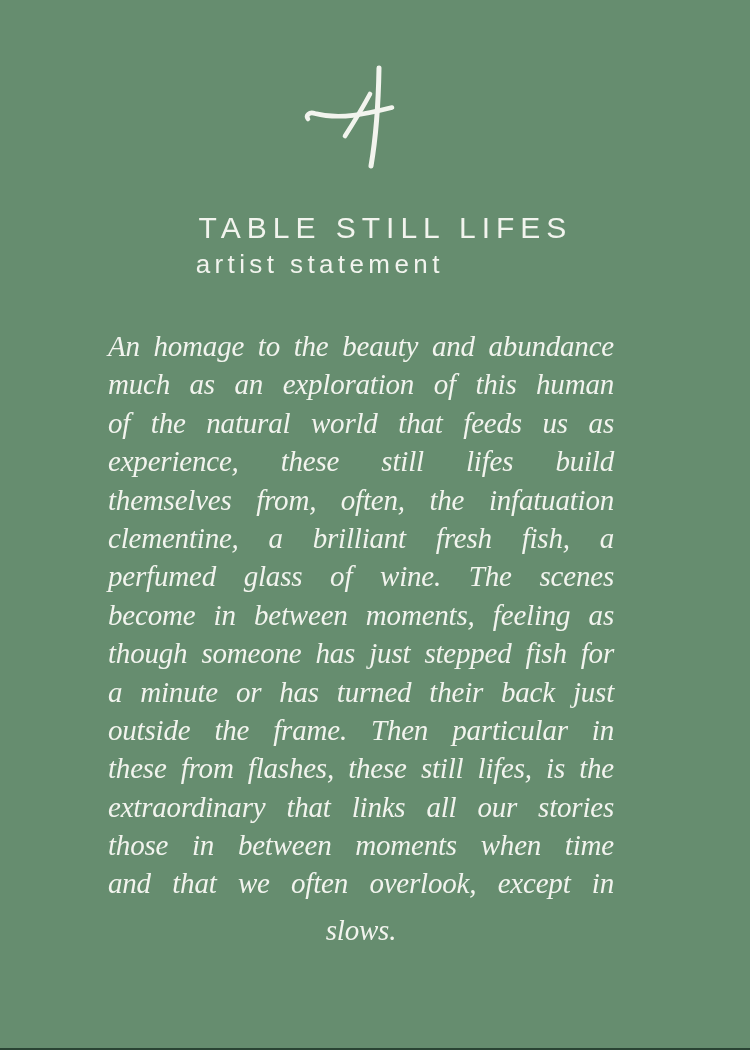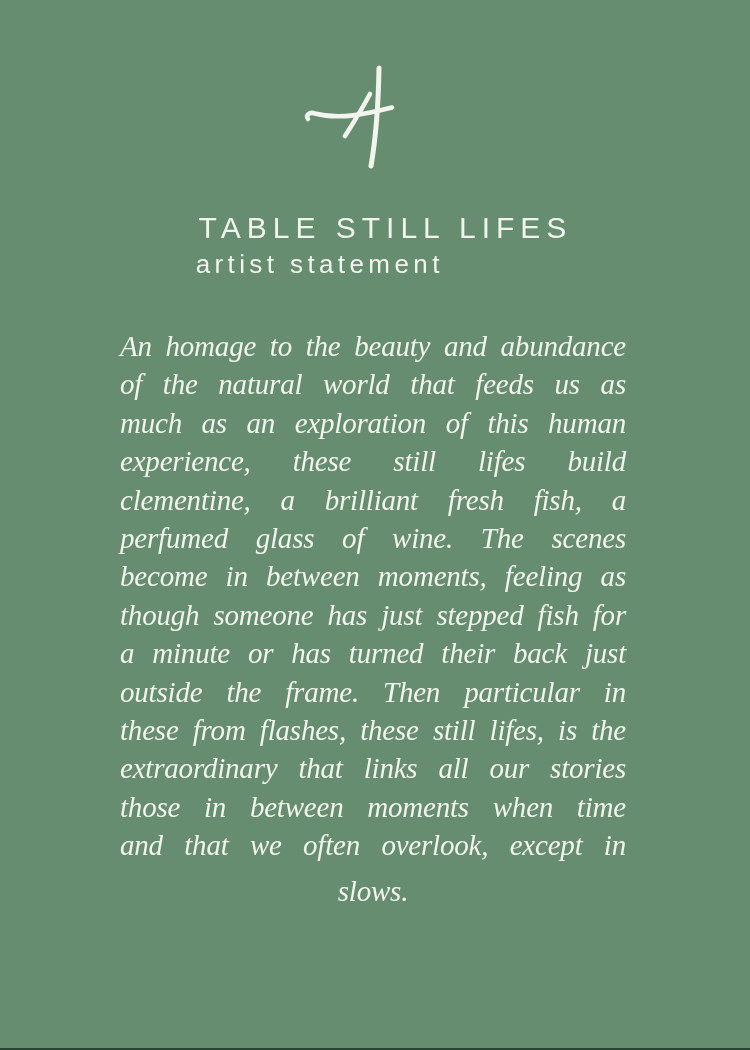--- a/index.html
+++ b/index.html
@@ -54,21 +54,21 @@
     font-weight: 300;
     font-size: 26px;
     line-height: 34px;
     letter-spacing: 4.4px;
     padding-left: 4.4px;
     white-space: nowrap;
   }
   .statement {
     position: absolute;
     top: 327px;
-    left: 120px;
+    left: 108px;
     width: 506px;
     font-family: "Liberation Serif", serif;
     font-style: italic;
     font-size: 29px;
     letter-spacing: -0.2px;
     line-height: 38.4px;
     color: var(--ink);
   }
   .statement .line {
     text-align: justify;
@@ -105,23 +105,24 @@
       <path d="M 82 38 C 75 51 66 66 57 80" stroke="currentColor" stroke-width="4.6" stroke-linecap="round"></path>
     </svg>
   </div>
 
   <h1 class="title">TABLE STILL LIFES</h1>
 
   <h2 class="subtitle">artist statement</h2>
 
   <div class="statement">
     <div class="line">An homage to the beauty and abundance</div>
+    <div class="line">much as an exploration of this human</div>
     <div class="line">of the natural world that feeds us as</div>
-    <div class="line">much as an exploration of this human</div>
     <div class="line">experience, these still lifes build</div>
+    <div class="line">themselves from, often, the infatuation</div>
     <div class="line">clementine, a brilliant fresh fish, a</div>
     <div class="line">perfumed glass of wine. The scenes</div>
     <div class="line">become in between moments, feeling as</div>
     <div class="line">though someone has just stepped fish for</div>
     <div class="line">a minute or has turned their back just</div>
     <div class="line">outside the frame. Then particular in</div>
     <div class="line">these from flashes, these still lifes, is the</div>
     <div class="line">extraordinary that links all our stories</div>
     <div class="line">those in between moments when time</div>
     <div class="line">and that we often overlook, except in</div>

